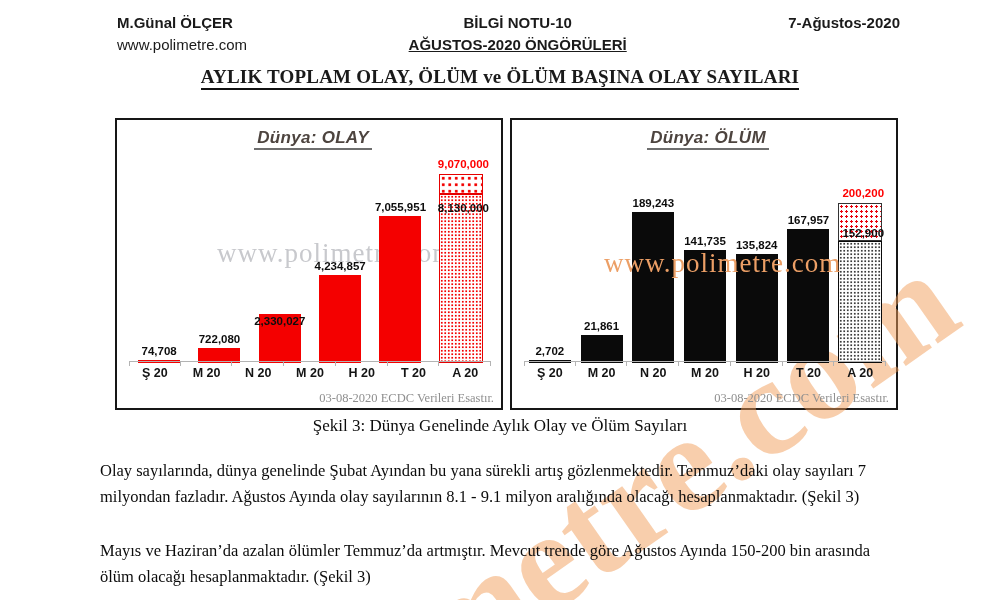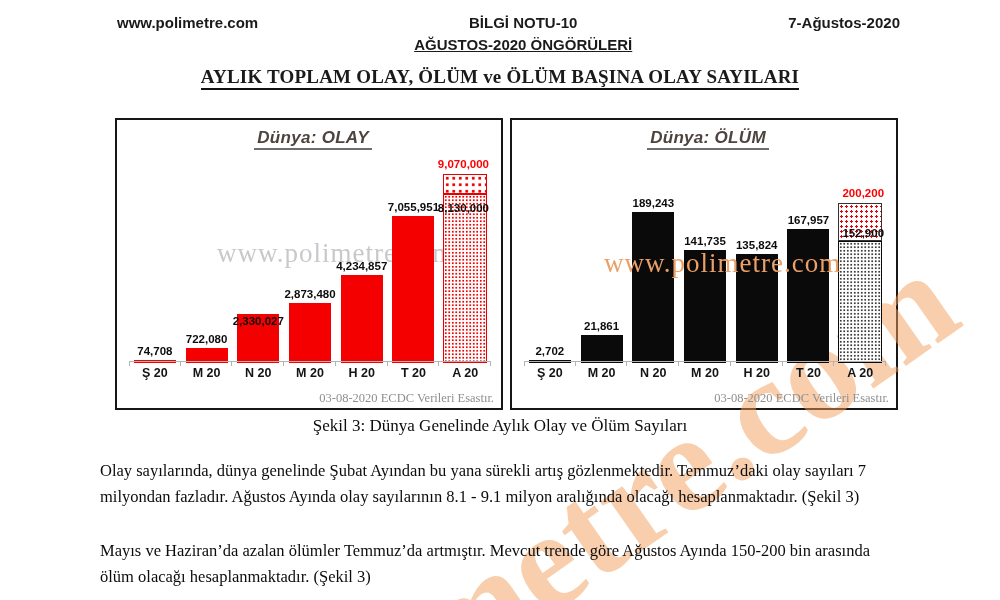--- a/index.html
+++ b/index.html
@@ -65,20 +65,21 @@
                   font-size:140px;white-space:nowrap;color:rgba(242,158,90,0.5);z-index:1;
                   pointer-events:none;}
 </style>
 </head>
 <body>
 
 <div class="page">
 
   <div class="header">
     <div class="header-left">
+      <div>M.Günal ÖLÇER</div>
       <div>www.polimetre.com</div>
     </div>
     <div class="header-center">
       <div class="line1">BİLGİ NOTU-10</div>
       <div class="line2">AĞUSTOS-2020 ÖNGÖRÜLERİ</div>
     </div>
     <div class="header-right">7-Ağustos-2020</div>
   </div>
 
   <div class="page-title">
@@ -96,24 +97,20 @@
             <div class="bar-label" style="bottom: 6px;">74,708</div>
             <div class="bar" style="height: 3px; background: rgb(244, 0, 0);"></div>
           </div>
           <div class="slot">
             <div class="bar-label" style="bottom: 18px;">722,080</div>
             <div class="bar" style="height: 15px; background: rgb(244, 0, 0);"></div>
           </div>
           <div class="slot">
             <div class="bar-label" style="bottom: 36px;">2,330,027</div>
             <div class="bar" style="height: 49px; background: rgb(244, 0, 0);"></div>
-          </div>
-          <div class="slot">
-            <div class="bar-label" style="bottom: 63px;">2,873,480</div>
-            <div class="bar" style="height: 60px; background: rgb(244, 0, 0);"></div>
           </div>
           <div class="slot">
             <div class="bar-label" style="bottom: 91px;">4,234,857</div>
             <div class="bar" style="height: 88px; background: rgb(244, 0, 0);"></div>
           </div>
           <div class="slot">
             <div class="bar-label" style="bottom: 150px;">7,055,951</div>
             <div class="bar" style="height: 147px; background: rgb(244, 0, 0);"></div>
           </div>
           <div class="slot">

